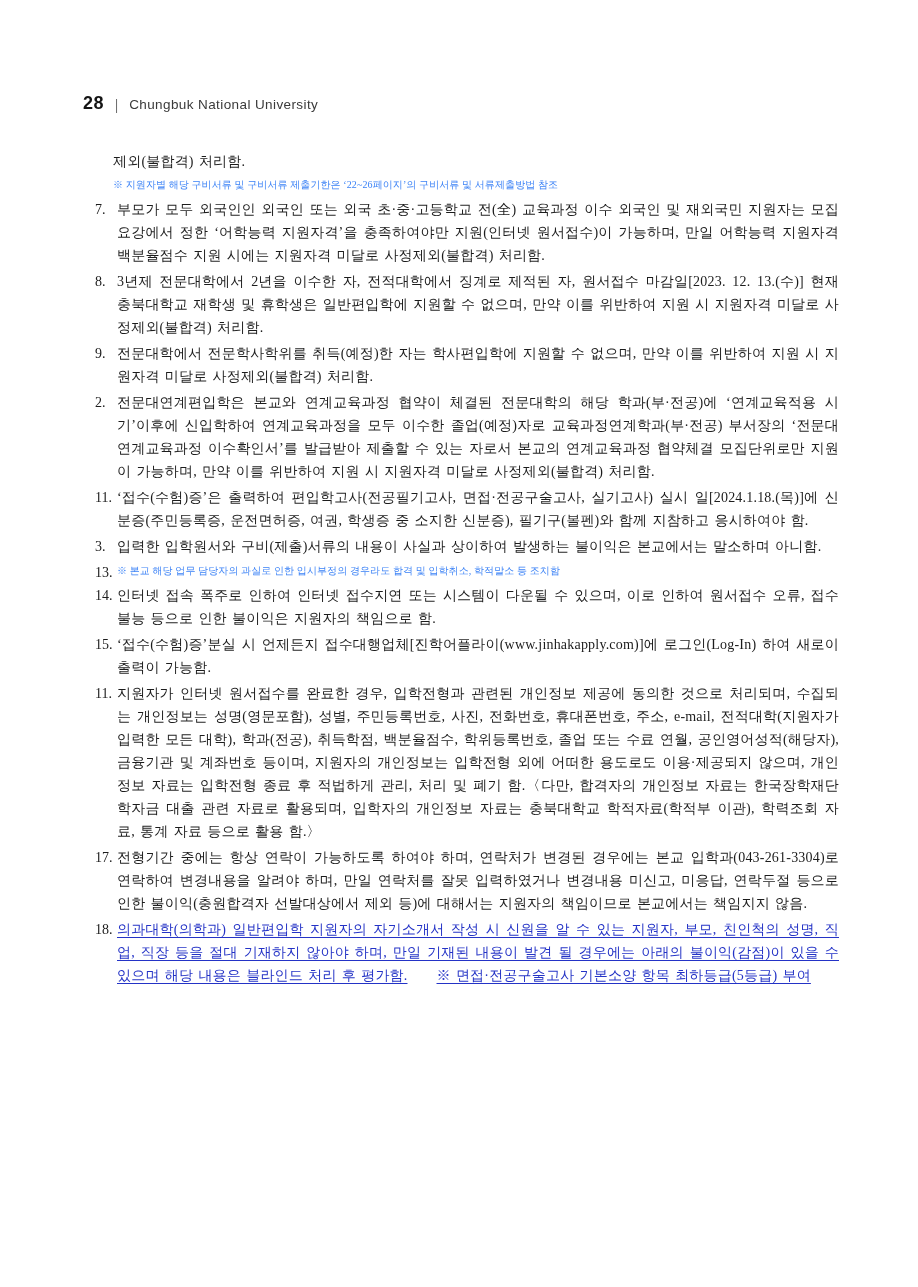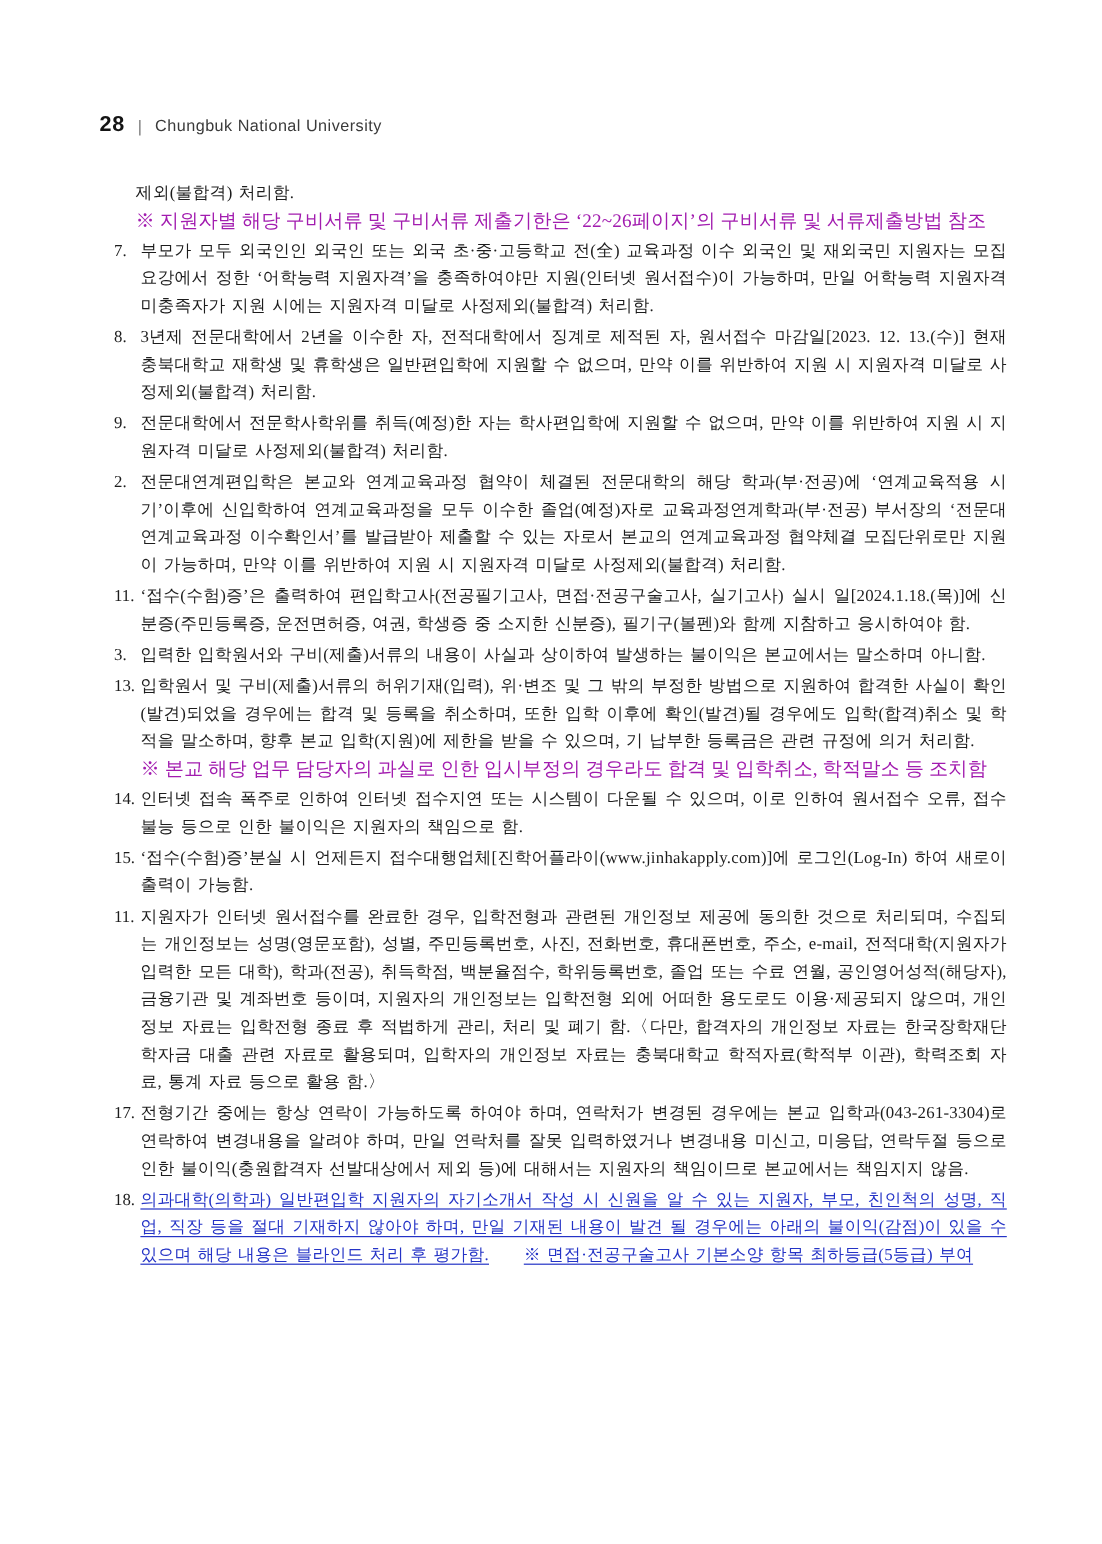--- a/index.html
+++ b/index.html
@@ -27,22 +27,22 @@
     position:absolute;left:95px;top:150px;width:744px;
     color:#1c1c1c;
   }
   .carryover{padding-left:18px;}
   .body-text{
     margin:0;font-size:14px;line-height:23px;
     text-align:justify;color:#1c1c1c;
     letter-spacing:0.2px;word-spacing:1.5px;
   }
   .sub-note{
-    margin:2px 0 0 0;font-size:16px;line-height:20px;
-    color:#a21caf;letter-spacing:0.1px;
+    margin:2px 0 0 0;font-size:10px;line-height:20px;
+    color:#3b82f6;letter-spacing:0.1px;
   }
   .item{position:relative;padding-left:22px;margin-top:3px;}
   .item-no{
     position:absolute;left:0;top:0;
     font-size:14px;line-height:23px;color:#1c1c1c;
   }
   .item-text{
     margin:0;font-size:14px;line-height:23px;
     text-align:justify;color:#1c1c1c;
     letter-spacing:0.2px;word-spacing:1.5px;
@@ -69,21 +69,21 @@
 
   <div class="content">
 
     <div class="carryover">
       <p class="body-text">제외(불합격) 처리함.</p>
       <p class="sub-note">※ 지원자별 해당 구비서류 및 구비서류 제출기한은 ‘22~26페이지’의 구비서류 및 서류제출방법 참조</p>
     </div>
 
     <div class="item">
       <span class="item-no">7.</span>
-      <p class="item-text">부모가 모두 외국인인 외국인 또는 외국 초·중·고등학교 전(全) 교육과정 이수 외국인 및 재외국민 지원자는 모집 요강에서 정한 ‘어학능력 지원자격’을 충족하여야만 지원(인터넷 원서접수)이 가능하며, 만일 어학능력 지원자격 미충족자가 지원 시에는 지원자격 미달로 사정제외(불합격) 처리함.</p>
+      <p class="item-text">부모가 모두 외국인인 외국인 또는 외국 초·중·고등학교 전(全) 교육과정 이수 외국인 및 재외국민 지원자는 모집 요강에서 정한 ‘어학능력 지원자격’을 충족하여야만 지원(인터넷 원서접수)이 가능하며, 만일 어학능력 지원자격 백분율점수 지원 시에는 지원자격 미달로 사정제외(불합격) 처리함.</p>
     </div>
 
     <div class="item">
       <span class="item-no">8.</span>
       <p class="item-text">3년제 전문대학에서 2년을 이수한 자, 전적대학에서 징계로 제적된 자, 원서접수 마감일[2023. 12. 13.(수)] 현재 충북대학교 재학생 및 휴학생은 일반편입학에 지원할 수 없으며, 만약 이를 위반하여 지원 시 지원자격 미달로 사정제외(불합격) 처리함.</p>
     </div>
 
     <div class="item">
       <span class="item-no">9.</span>
       <p class="item-text">전문대학에서 전문학사학위를 취득(예정)한 자는 학사편입학에 지원할 수 없으며, 만약 이를 위반하여 지원 시 지원자격 미달로 사정제외(불합격) 처리함.</p>
@@ -99,21 +99,20 @@
       <p class="item-text">‘접수(수험)증’은 출력하여 편입학고사(전공필기고사, 면접·전공구술고사, 실기고사) 실시 일[2024.1.18.(목)]에 신분증(주민등록증, 운전면허증, 여권, 학생증 중 소지한 신분증), 필기구(볼펜)와 함께 지참하고 응시하여야 함.</p>
     </div>
 
     <div class="item">
       <span class="item-no">3.</span>
       <p class="item-text">입력한 입학원서와 구비(제출)서류의 내용이 사실과 상이하여 발생하는 불이익은 본교에서는 말소하며 아니함.</p>
     </div>
 
     <div class="item">
       <span class="item-no">13.</span>
-      <p class="item-text">입학원서 및 구비(제출)서류의 허위기재(입력), 위·변조 및 그 밖의 부정한 방법으로 지원하여 합격한 사실이 확인(발견)되었을 경우에는 합격 및 등록을 취소하며, 또한 입학 이후에 확인(발견)될 경우에도 입학(합격)취소 및 학적을 말소하며, 향후 본교 입학(지원)에 제한을 받을 수 있으며, 기 납부한 등록금은 관련 규정에 의거 처리함.</p>
       <p class="sub-note">※ 본교 해당 업무 담당자의 과실로 인한 입시부정의 경우라도 합격 및 입학취소, 학적말소 등 조치함</p>
     </div>
 
     <div class="item">
       <span class="item-no">14.</span>
       <p class="item-text">인터넷 접속 폭주로 인하여 인터넷 접수지연 또는 시스템이 다운될 수 있으며, 이로 인하여 원서접수 오류, 접수 불능 등으로 인한 불이익은 지원자의 책임으로 함.</p>
     </div>
 
     <div class="item">
       <span class="item-no">15.</span>

